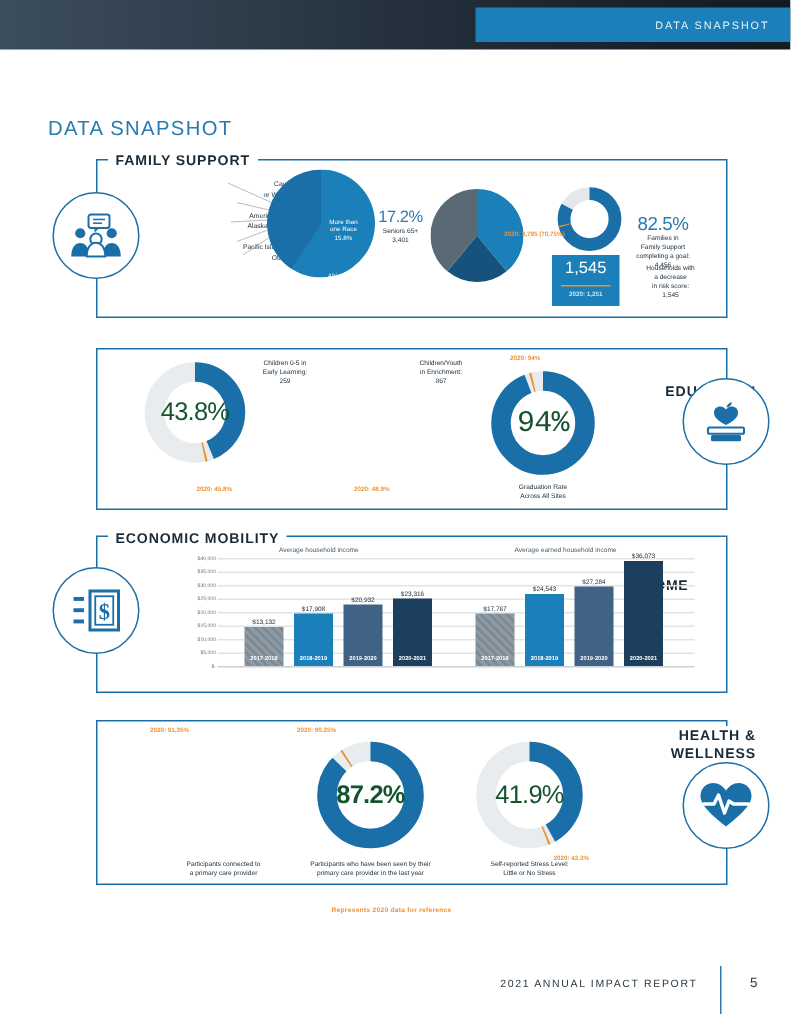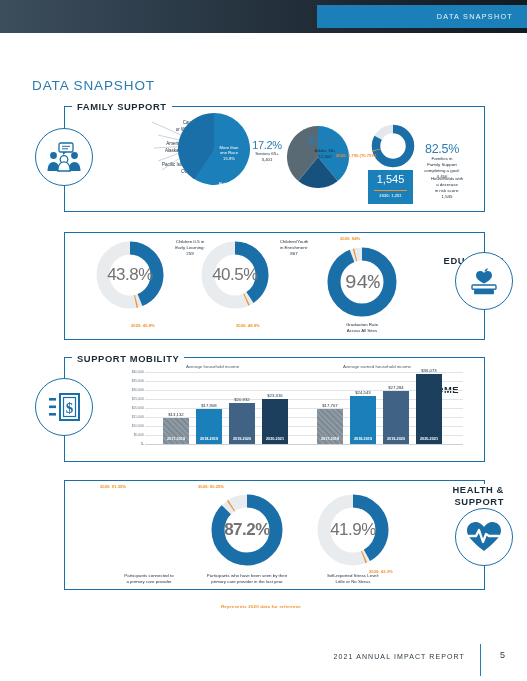--- a/index.html
+++ b/index.html
@@ -85,21 +85,21 @@
   
   #hw { left:64px; top:480px; width:421px; height:110px; }
   #hw-label { right:18px; top:484px; width:86px; line-height:1.25; }
   #hw-badge { left:455px; top:508px; width:58px; height:58px; }
 
   
   .donut { position:absolute; }
   .donut-center {
     position:absolute; inset:0; display:flex;
     align-items:center; justify-content:center;
-    color:#737373; letter-spacing:-.5px;
+    color:#14532d; letter-spacing:-.5px;
   }
   .donut-caption {
     position:absolute; text-align:center; font-size:4.4px;
     color:#1a2b38; line-height:1.35; width:120px;
   }
   .donut-ref {
     position:absolute; font-size:4.2px; color:#f0912d;
     font-weight:bold; white-space:nowrap;
   }
 
@@ -235,25 +235,20 @@
       <path d="M -0.771 0.637 A 1 1 0 0 1 -0.771 -0.637 L 0 0 Z" fill="#16527d"></path>
       <path d="M -0.771 -0.637 A 1 1 0 0 1 1 0 L 0 0 Z" fill="#5a6a75"></path>
     </svg>
   </div>
 
   <div class="pie-label" style="left:236px; top:113px; width:62px;">
     <div class="n" style="font-size:11px;">17.2%</div>
     <div class="stat-sub"><span>Seniors 65+</span></div>
     <div class="stat-sub">3,401</div>
   </div>
-  <div class="pie-label" style="left:294px; top:108px; width:62px;">
-    <div class="n" style="font-size:12.5px;">63.3%</div>
-    <div class="stat-sub"><span>Adults 18+</span></div>
-    <div class="stat-sub">12,502</div>
-  </div>
 
   <div class="donut" style="left:371px; top:124px; width:44px; height:44px;">
     <svg width="44" height="44" viewBox="0 0 44 44" style="transform:rotate(-90deg)">
       <circle cx="22" cy="22" r="17" fill="none" stroke="#e4e8ea" stroke-width="8.5"></circle>
       <circle cx="22" cy="22" r="17" fill="none" stroke="#1b6fa8" stroke-width="8.5" stroke-dasharray="88.1 106.8"></circle>
       <circle cx="22" cy="22" r="17" fill="none" stroke="#f0912d" stroke-width="8.5" stroke-dasharray="0.8 200" stroke-dashoffset="-75"></circle>
     </svg>
   </div>
   <div class="donut-ref" style="left:336px; top:153px; width:34px; text-align:right; line-height:1.3;">2020: 3,795 (70.75%)</div>
   <div class="pie-label" style="left:404px; top:116px; width:76px;">
@@ -295,28 +290,20 @@
     </svg>
     <div class="donut-center" style="font-size:17px;">43.8%</div>
   </div>
   <div class="donut-caption" style="left:158px; top:239px; width:64px;">
     <div>Children 0-5 in</div>
     <div>Early Learning:</div>
     <div>259</div>
   </div>
   <div class="donut-ref" style="left:131px; top:323px;">2020: 45.8%</div>
 
-  <div class="donut" style="left:200px; top:240px; width:70px; height:70px;">
-    <svg width="70" height="70" viewBox="0 0 70 70" style="transform:rotate(-90deg)">
-      <circle cx="35" cy="35" r="27" fill="none" stroke="#e9ecee" stroke-width="13"></circle>
-      <circle cx="35" cy="35" r="27" fill="none" stroke="#1b6fa8" stroke-width="13" stroke-dasharray="68.7 100.9"></circle>
-      <circle cx="35" cy="35" r="27" fill="none" stroke="#f0912d" stroke-width="13" stroke-dasharray="1.2 400" stroke-dashoffset="-72.2"></circle>
-    </svg>
-    <div class="donut-center" style="font-size:17px;">40.5%</div>
-  </div>
   <div class="donut-caption" style="left:262px; top:239px; width:64px;">
     <div>Children/Youth</div>
     <div>in Enrichment:</div>
     <div>867</div>
   </div>
   <div class="donut-ref" style="left:236px; top:323px;">2020: 48.9%</div>
 
   <div class="donut" style="left:325px; top:245px; width:74px; height:74px;">
     <svg width="74" height="74" viewBox="0 0 74 74" style="transform:rotate(-90deg)">
       <circle cx="37" cy="37" r="28" fill="none" stroke="#e9ecee" stroke-width="13"></circle>
@@ -325,21 +312,21 @@
     </svg>
     <div class="donut-center" style="font-size:20px;font-family:Liberation Mono, monospace;">94%</div>
   </div>
   <div class="donut-ref" style="left:340px; top:236px;">2020: 94%</div>
   <div class="donut-caption" style="left:322px; top:322px; width:80px;">
     <div>Graduation Rate</div>
     <div>Across All Sites</div>
   </div>
 
   <div class="panel" id="eco"></div>
-  <div class="panel-label" id="eco-label">SUPPORT MOBILITY</div>
+  <div class="panel-label" id="eco-label">ECONOMIC MOBILITY</div>
   <div class="badge-circle" id="eco-badge">
     <svg width="34" height="30" viewBox="0 0 34 30">
       <rect x="2" y="6" width="7" height="2.6" fill="#1b6fa8"></rect>
       <rect x="2" y="13.5" width="7" height="2.6" fill="#1b6fa8"></rect>
       <rect x="2" y="21" width="7" height="2.6" fill="#1b6fa8"></rect>
       <rect x="13" y="2" width="19" height="26" fill="none" stroke="#1b6fa8" stroke-width="2"></rect>
       <rect x="16.5" y="5.5" width="12" height="19" fill="none" stroke="#1b6fa8" stroke-width="1.2"></rect>
       <text x="22.5" y="20.5" font-family="Liberation Serif, serif" font-size="15" font-weight="bold" fill="#1b6fa8" text-anchor="middle">$</text>
     </svg>
   </div>
@@ -409,21 +396,21 @@
       <div class="bar" style="left:271px; width:26px; height:70.3px; background:#1c3f5e;">
         <div class="vlabel">$36,073</div>
         <div class="ylabel"><span>2020-2021</span></div>
       </div>
     </div>
   </div>
 
   <div class="panel" id="hw"></div>
   <div class="panel-label right" id="hw-label">
     <div>HEALTH &amp;</div>
-    <div>SUPPORT</div>
+    <div>WELLNESS</div>
   </div>
   <div class="badge-circle" id="hw-badge">
     <svg width="36" height="32" viewBox="0 0 36 32">
       <path d="M18 30 C4 19 1 14 1 9.5 C1 4.5 5 1 9.5 1 C13 1 16 3 18 6 C20 3 23 1 26.5 1 C31 1 35 4.5 35 9.5 C35 14 32 19 18 30 Z" fill="#1b6fa8"></path>
       <polyline points="3,15 10,15 13,9 17,21 20,13 23,15 33,15" fill="none" stroke="#fff" stroke-width="2.3" stroke-linejoin="round" stroke-linecap="round"></polyline>
     </svg>
   </div>
 
   <div class="donut-ref" style="left:100px; top:484px;">2020: 91.35%</div>
   <div class="donut-caption" style="left:89px; top:573px; width:120px;">

